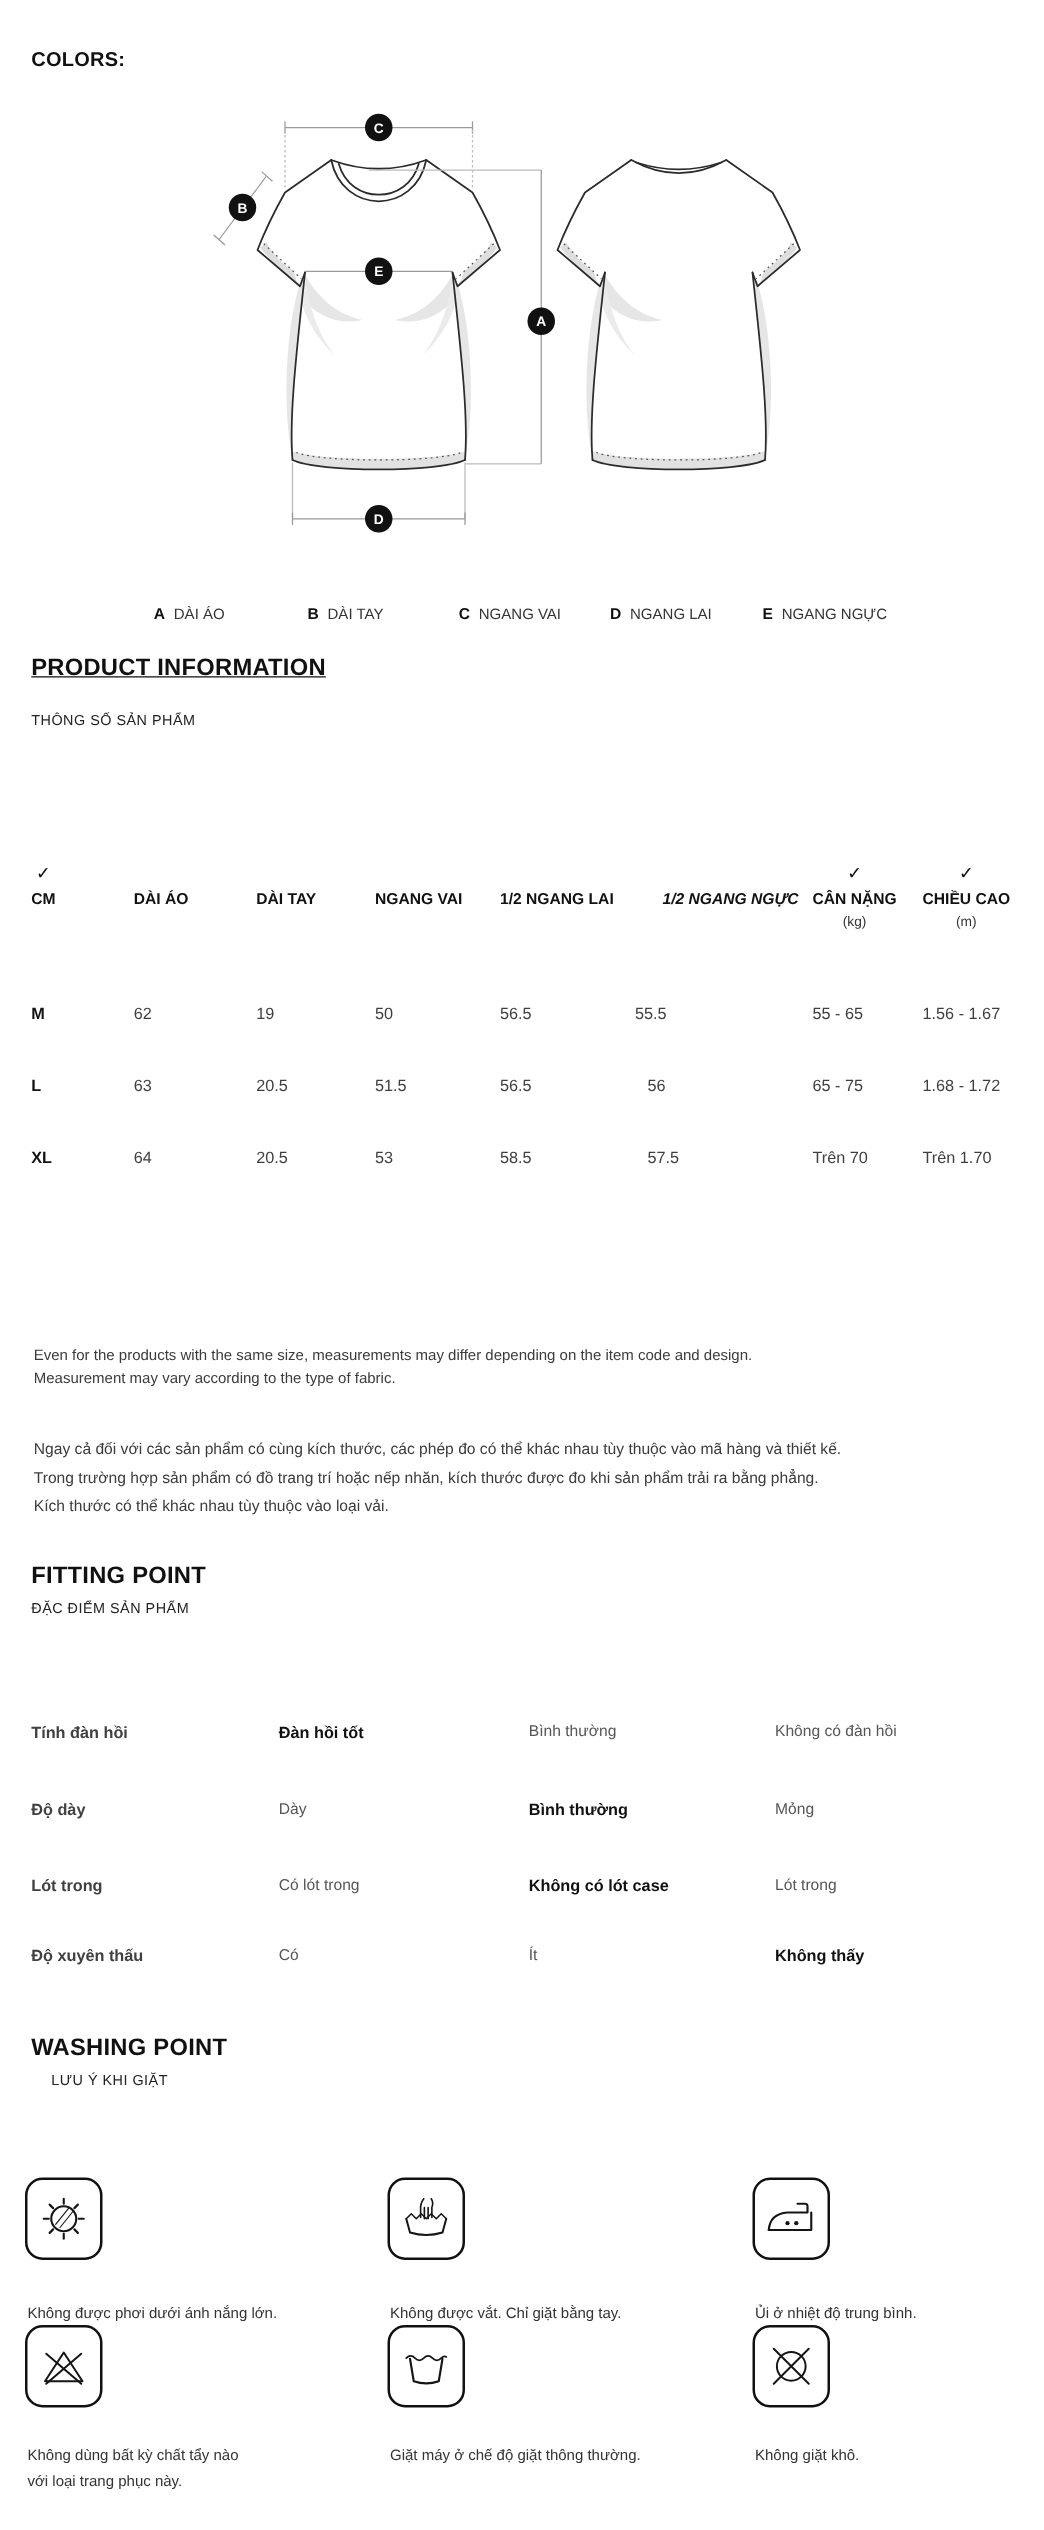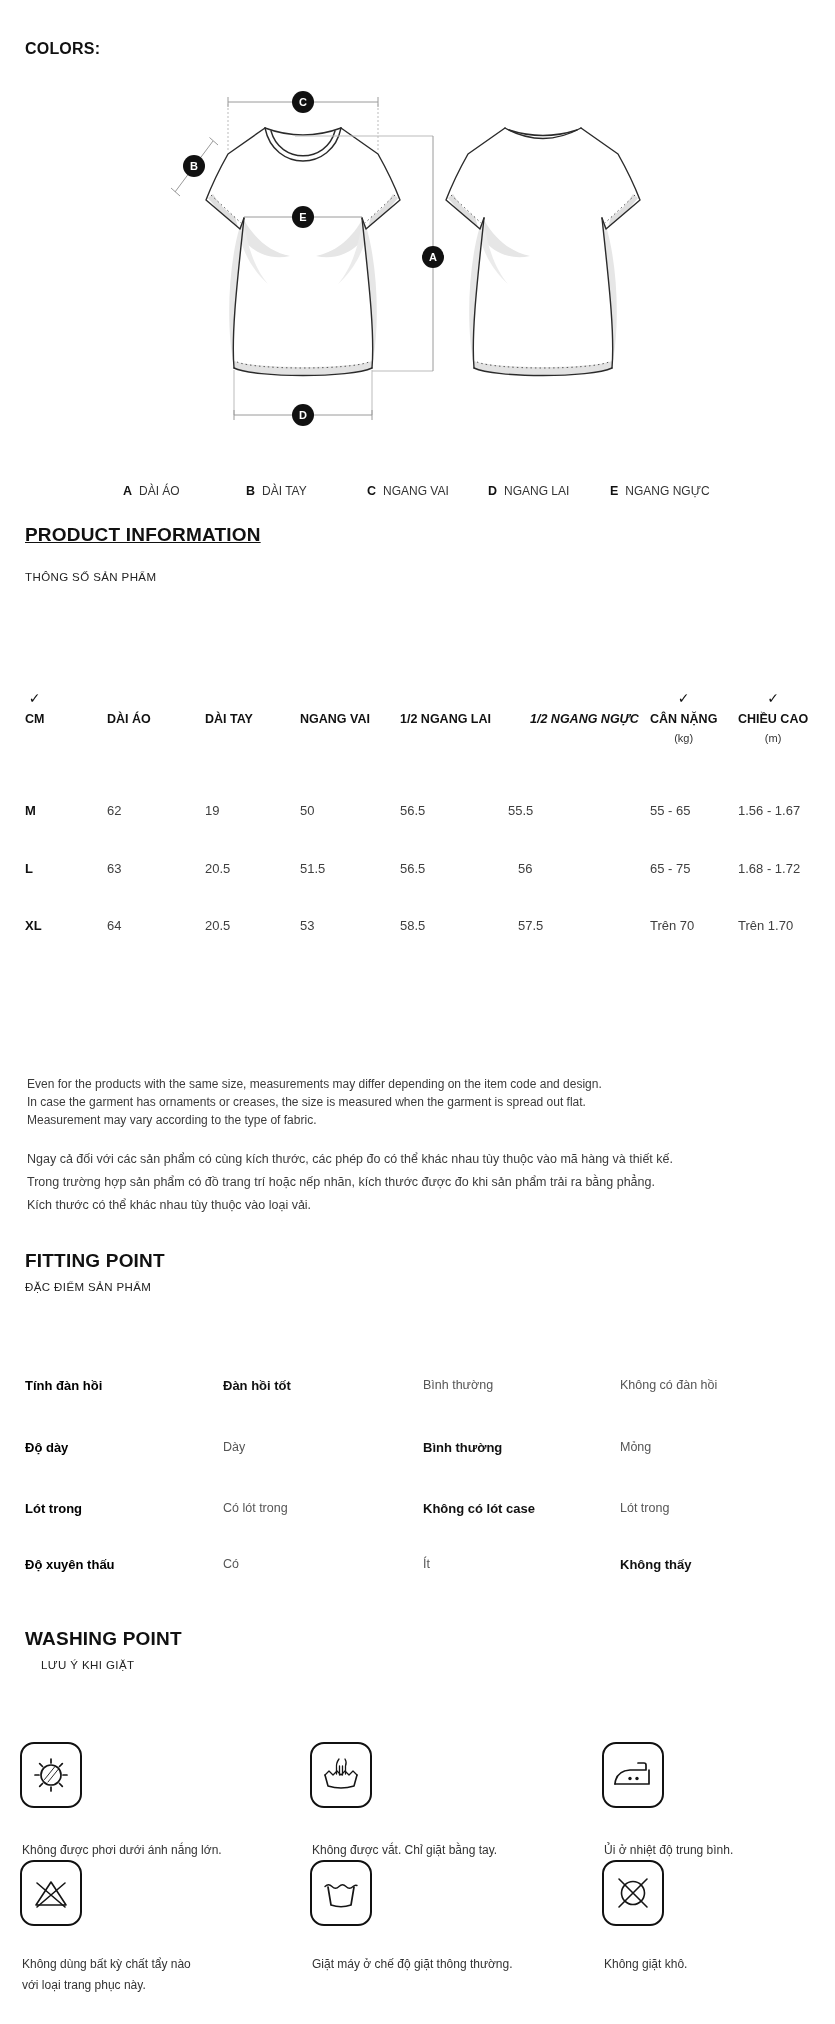--- a/index.html
+++ b/index.html
@@ -20,21 +20,21 @@
   .drow{position:absolute;left:25px;width:805px;height:20px;}
   .dcell{position:absolute;top:0;font-size:13px;color:#3f3f3f;white-space:nowrap;}
   .dcell.size{font-weight:700;color:#111;}
   
   .notes{font-size:12px;color:#3b3b3b;}
   .notes p{margin:0;line-height:18px;white-space:nowrap;}
   .notes.vi p{line-height:23px;font-size:12.5px;}
   
   .frow{position:absolute;left:25px;width:805px;height:20px;}
   .fcell{position:absolute;top:0;font-size:12.5px;color:#555;white-space:nowrap;}
-  .fcell.lab{font-size:13px;font-weight:700;color:#000000;}
+  .fcell.lab{font-size:13px;font-weight:700;color:#404040;}
   .fcell.sel{font-weight:700;color:#111;font-size:13px;}
   
   .wbox{position:absolute;width:62px;height:66px;border:2.2px solid #111;border-radius:14px;
         display:flex;align-items:center;justify-content:center;background:#fff;box-sizing:border-box;}
   .wcap{position:absolute;font-size:12px;color:#333;line-height:21px;width:250px;}
   .wcap.narrow{width:175px;}
   svg text.mk{font-family:"Liberation Sans",sans-serif;font-size:11px;font-weight:700;fill:#fff;text-anchor:middle;}
 </style>
 </head>
 <body>
@@ -206,21 +206,20 @@
     <span class="dcell" style="left:180px;">20.5</span>
     <span class="dcell" style="left:275px;">53</span>
     <span class="dcell" style="left:375px;">58.5</span>
     <span class="dcell" style="left:493px;">57.5</span>
     <span class="dcell" style="left:625px;">Trên 70</span>
     <span class="dcell" style="left:713px;">Trên 1.70</span>
   </div>
 
   <div class="abs notes" style="left:27px;top:1075px;">
     <p>Even for the products with the same size, measurements may differ depending on the item code and design.</p>
-    <p>In case the garment has ornaments or creases, the size is measured when the garment is spread out flat.</p>
     <p>Measurement may vary according to the type of fabric.</p>
   </div>
   <div class="abs notes vi" style="left:27px;top:1148px;">
     <p>Ngay cả đối với các sản phẩm có cùng kích thước, các phép đo có thể khác nhau tùy thuộc vào mã hàng và thiết kế.</p>
     <p>Trong trường hợp sản phẩm có đồ trang trí hoặc nếp nhăn, kích thước được đo khi sản phẩm trải ra bằng phẳng.</p>
     <p>Kích thước có thể khác nhau tùy thuộc vào loại vải.</p>
   </div>
 
   <div class="abs h1" style="left:25px;top:1250px;">FITTING POINT</div>
   <div class="abs sub" style="left:25px;top:1281px;">ĐẶC ĐIỂM SẢN PHẨM</div>

